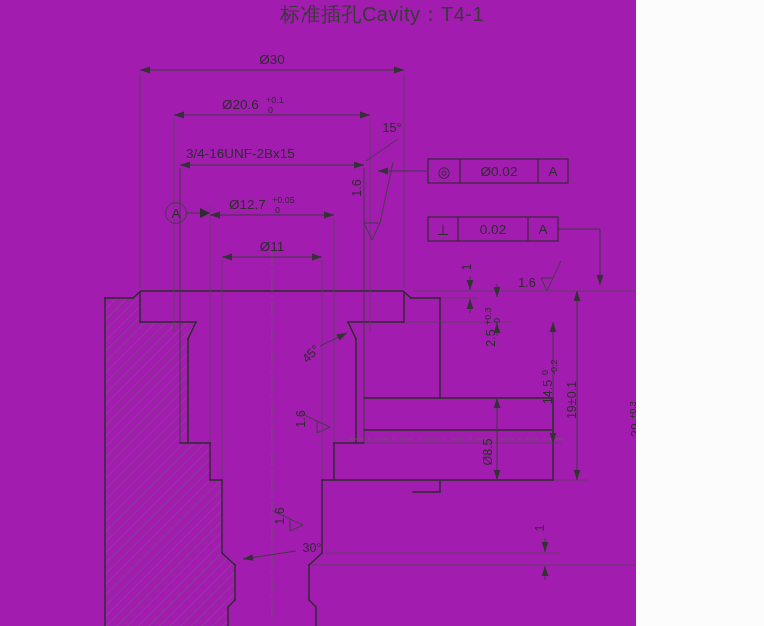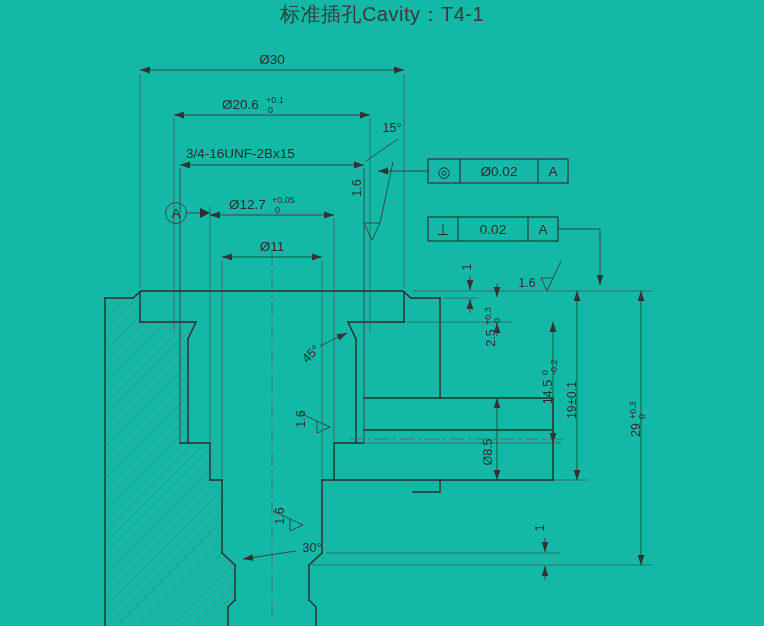--- a/index.html
+++ b/index.html
@@ -1,16 +1,16 @@
 <!DOCTYPE html>
 <html><head>
 <meta charset="utf-8">
 <style>
   html,body{margin:0;padding:0;background:#fcfcfc;}
-  .stage{position:relative;width:764px;height:626px;background:#14b8a6;overflow:hidden;
+  .stage{position:relative;width:636px;height:626px;background:#a21caf;overflow:hidden;
          font-family:"Liberation Sans",sans-serif;}
   svg{display:block;}
   text{fill:#2d2d2d;font-family:"Liberation Sans",sans-serif;}
   .title{font-size:20px;fill:#3a3a3a;letter-spacing:0.5px;}
   .t13{font-size:13.5px;}
   .t12{font-size:12.5px;}
   .t9{font-size:9px;}
   .t15{font-size:15px;}
   .out{stroke:#2c2c2c;stroke-width:1.4;fill:none;stroke-linecap:square;}
   .thin{stroke:#3d3d3d;stroke-width:0.9;fill:none;}

